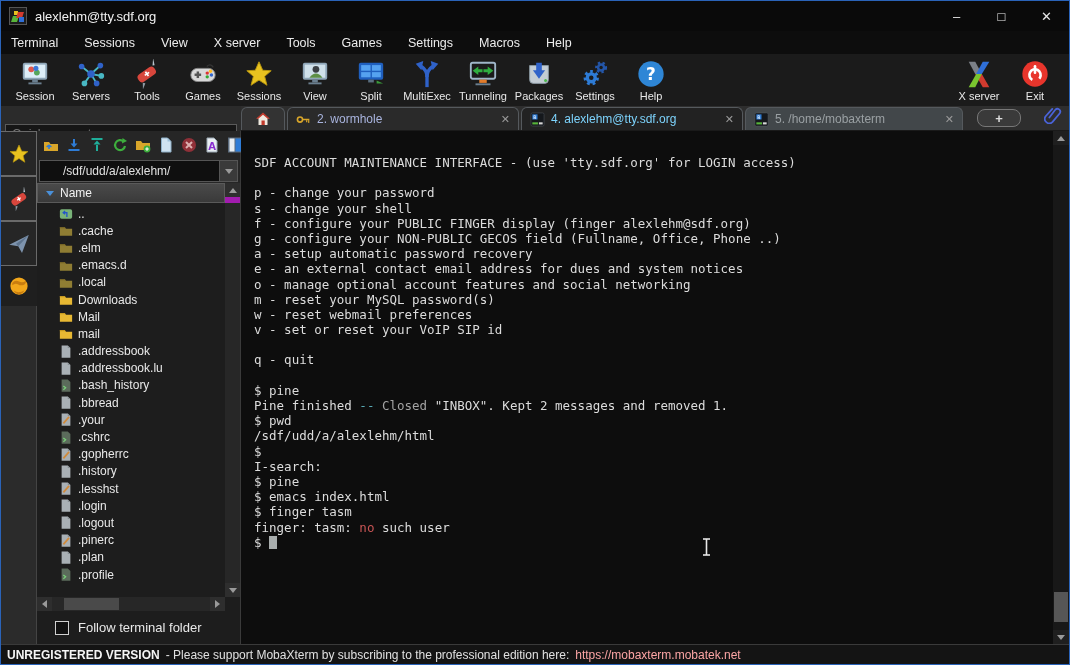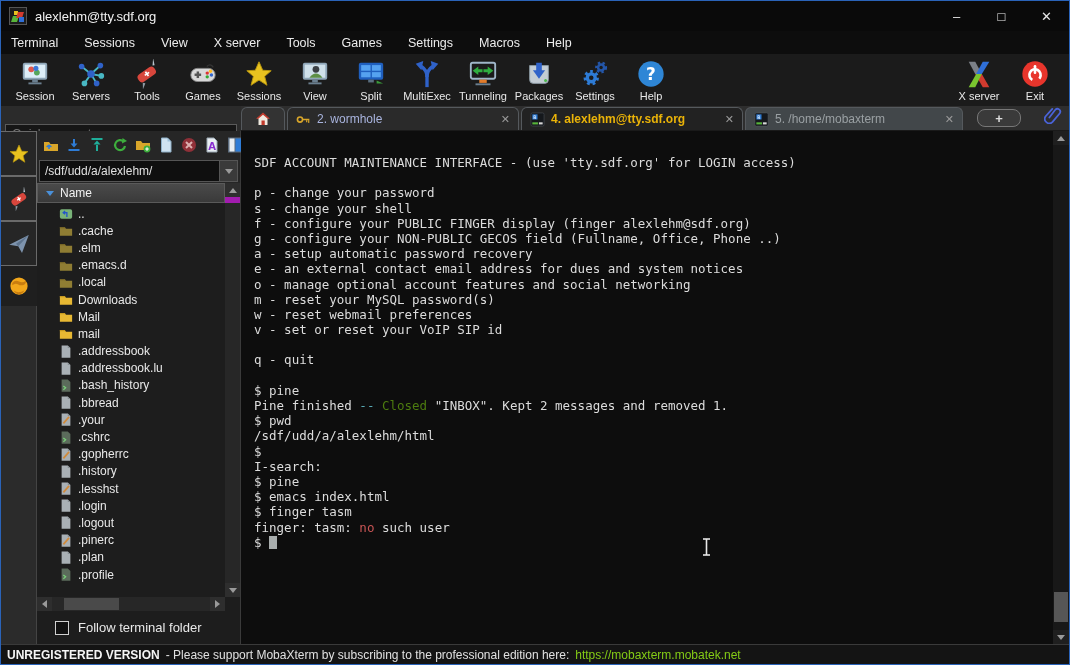--- a/index.html
+++ b/index.html
@@ -34,38 +34,38 @@
   
   .midrow { height:25px; display:flex; flex:none; background:#2e2e2e; }
   .quickconnect { width:240px; background:#2b2b2b; padding:18px 4px 2px 4px; flex:none; }
   .quickconnect input { width:100%; height:20px; background:#161616; border:1px solid #5a5a5a; color:#9a9a9a; font-size:12.5px; padding:0 6px; font-family:"Liberation Sans", sans-serif; }
   .tabbar { flex:1; display:flex; align-items:flex-end; background:#2e2e2e; border-bottom:1px solid #1a1a1a; }
   .tab { height:23px; display:flex; align-items:center; padding:0 8px; margin-right:2px; border:1px solid #55595d; border-bottom:none; border-radius:6px 6px 0 0; gap:6px; }
   .tab .tab-label { font-size:12px; white-space:nowrap; overflow:hidden; }
   .tab .tab-close { font-size:11px; color:#9a9a9a; margin-left:auto; padding-left:10px; }
   .tab-home { width:44px; background:#333; justify-content:center; }
   .tab-blue { width:232px; background:#2a2a2a; } .tab-blue .tab-label{ color:#a9b4de; }
-  .tab-active { width:222px; background:#222; } .tab-active .tab-label{ color:#eab308;font-weight:bold; }
+  .tab-active { width:222px; background:#222; } .tab-active .tab-label{ color:#7dd3fc; }
   .tab-gray { width:218px; background:#42474a; } .tab-gray .tab-label{ color:#9aa0a3; }
   .tab-new { height:18px; width:44px; margin:0 0 3px 12px; background:#3a3a3a; border:1px solid #777; border-radius:8px; display:flex; align-items:center; justify-content:center; color:#ddd; font-size:13px; font-weight:bold; }
   .attach { margin-left:auto; margin-right:6px; margin-bottom:2px; }
 
   
   .main { flex:1; display:flex; min-height:0; }
   .sidebar { width:240px; flex:none; display:flex; background:#252525; border-right:1px solid #3a3a3a; }
   .strip { width:36px; flex:none; background:#2b2b2b; display:flex; flex-direction:column; }
   .strip-btn { height:45px; border:1px solid #6a6a6a; border-left:none; display:flex; align-items:center; justify-content:center; background:#262626; }
   .strip-btn.active { border:none; background:#1f1f1f; height:40px; }
   .strip-fill { flex:1; background:#2b2b2b; border-right:1px solid #444; }
 
   .filepanel { flex:1; display:flex; flex-direction:column; min-width:0; background:#1d1d1d; }
   .file-toolbar { height:28px; display:flex; align-items:center; gap:7px; padding:0 4px 0 6px; background:#262626; }
   .path-row { height:24px; display:flex; padding:1px 2px; background:#262626; }
   .path-box { flex:1; background:#0f0f0f; border:1px solid #555; display:flex; align-items:center; }
-  .path-text { flex:1; font-size:12px; color:#e0e0e0; padding-left:5px; white-space:nowrap; overflow:hidden; }
+  .path-text { flex:1; font-size:12px; color:#e0e0e0; padding-left:23px; white-space:nowrap; overflow:hidden; }
   .path-drop { width:18px; height:100%; background:#3a3a3a; border-left:1px solid #555; display:flex; align-items:center; justify-content:center; }
   .name-header-row { height:20px; display:flex; background:#a21caf;justify-content:space-between; }
   .name-header { flex:1; background:linear-gradient(#4a4a4a,#3a3a3a); border:1px solid #5a5a5a; display:flex; align-items:center; gap:6px; padding-left:8px; font-size:12px; color:#f2f2f2; }
   .sort-tri { width:0; height:0; border-left:4px solid transparent; border-right:4px solid transparent; border-top:5px solid #4a90d9; }
 
   .list-zone { flex:1; display:flex; min-height:0; }
   .filelist { flex:1; overflow:hidden; padding-left:22px; padding-top:2px; }
   .file-row { height:17.2px; display:flex; align-items:center; gap:5px; }
   .file-row .fname { font-size:12px; color:#e8e8e8; white-space:nowrap; }
   .vscroll { width:15px; flex:none; background:#2e2e2e; display:flex; flex-direction:column; align-items:center; }
@@ -89,21 +89,21 @@
   .cursor { display:inline-block; width:8px; height:13px; background:#a8adad; vertical-align:-2px; }
   .term-scroll { position:absolute; right:0; top:0; bottom:0; width:16px; background:#1f1f1f; display:flex; flex-direction:column; align-items:center; }
   .term-scroll .vtrack2 { flex:1; width:16px; background:#181818; position:relative; }
   .term-scroll .vthumb { position:absolute; left:1px; right:1px; bottom:8px; height:30px; background:#565656; }
   .ibeam { position:absolute; left:460px; top:406px; }
 
   
   .statusbar { height:20px; flex:none; background:#141414; border-top:1px solid #3a3a3a; display:flex; align-items:center; padding-left:6px; gap:6px; }
   .sb-version { font-size:12px; font-weight:bold; color:#f5f5f5; }
   .sb-msg { font-size:12px; color:#e0e0e0; }
-  .sb-link { font-size:12px; color:#84cc16; text-decoration:none; }
+  .sb-link { font-size:12px; color:#fca5a5; text-decoration:none; }
 </style>
 </head>
 <body>
 
 <div class="window">
 
   <div class="titlebar">
     <div class="appicon">
         <i class="g4"></i>
         <i class="g1"></i>
@@ -736,21 +736,21 @@
           <div class="tline"><span>a - setup automatic password recovery</span></div>
           <div class="tline"><span>e - an external contact email address for dues and system notices</span></div>
           <div class="tline"><span>o - manage optional account features and social networking</span></div>
           <div class="tline"><span>m - reset your MySQL password(s)</span></div>
           <div class="tline"><span>w - reset webmail preferences</span></div>
           <div class="tline"><span>v - set or reset your VoIP SIP id</span></div>
           <div class="tline"></div>
           <div class="tline"><span>q - quit</span></div>
           <div class="tline"></div>
           <div class="tline"><span>$ pine</span></div>
-          <div class="tline"><span>Pine finished </span><span style="color: rgb(87, 169, 180);">--</span><span> </span><span style="color: #4d7c0f;">Closed</span><span> "INBOX". Kept 2 messages and removed 1.</span></div>
+          <div class="tline"><span>Pine finished </span><span style="color: rgb(87, 169, 180);">--</span><span> </span><span style="color: #a3a3a3;">Closed</span><span> "INBOX". Kept 2 messages and removed 1.</span></div>
           <div class="tline"><span>$ pwd</span></div>
           <div class="tline"><span>/sdf/udd/a/alexlehm/html</span></div>
           <div class="tline"><span>$</span></div>
           <div class="tline"><span>I-search:</span></div>
           <div class="tline"><span>$ pine</span></div>
           <div class="tline"><span>$ emacs index.html</span></div>
           <div class="tline"><span>$ finger tasm</span></div>
           <div class="tline"><span>finger: tasm: </span><span style="color: rgb(199, 84, 84);">no</span><span> such user</span></div>
           <div class="tline"><span>$ </span><span class="cursor"></span></div>
         </div>

